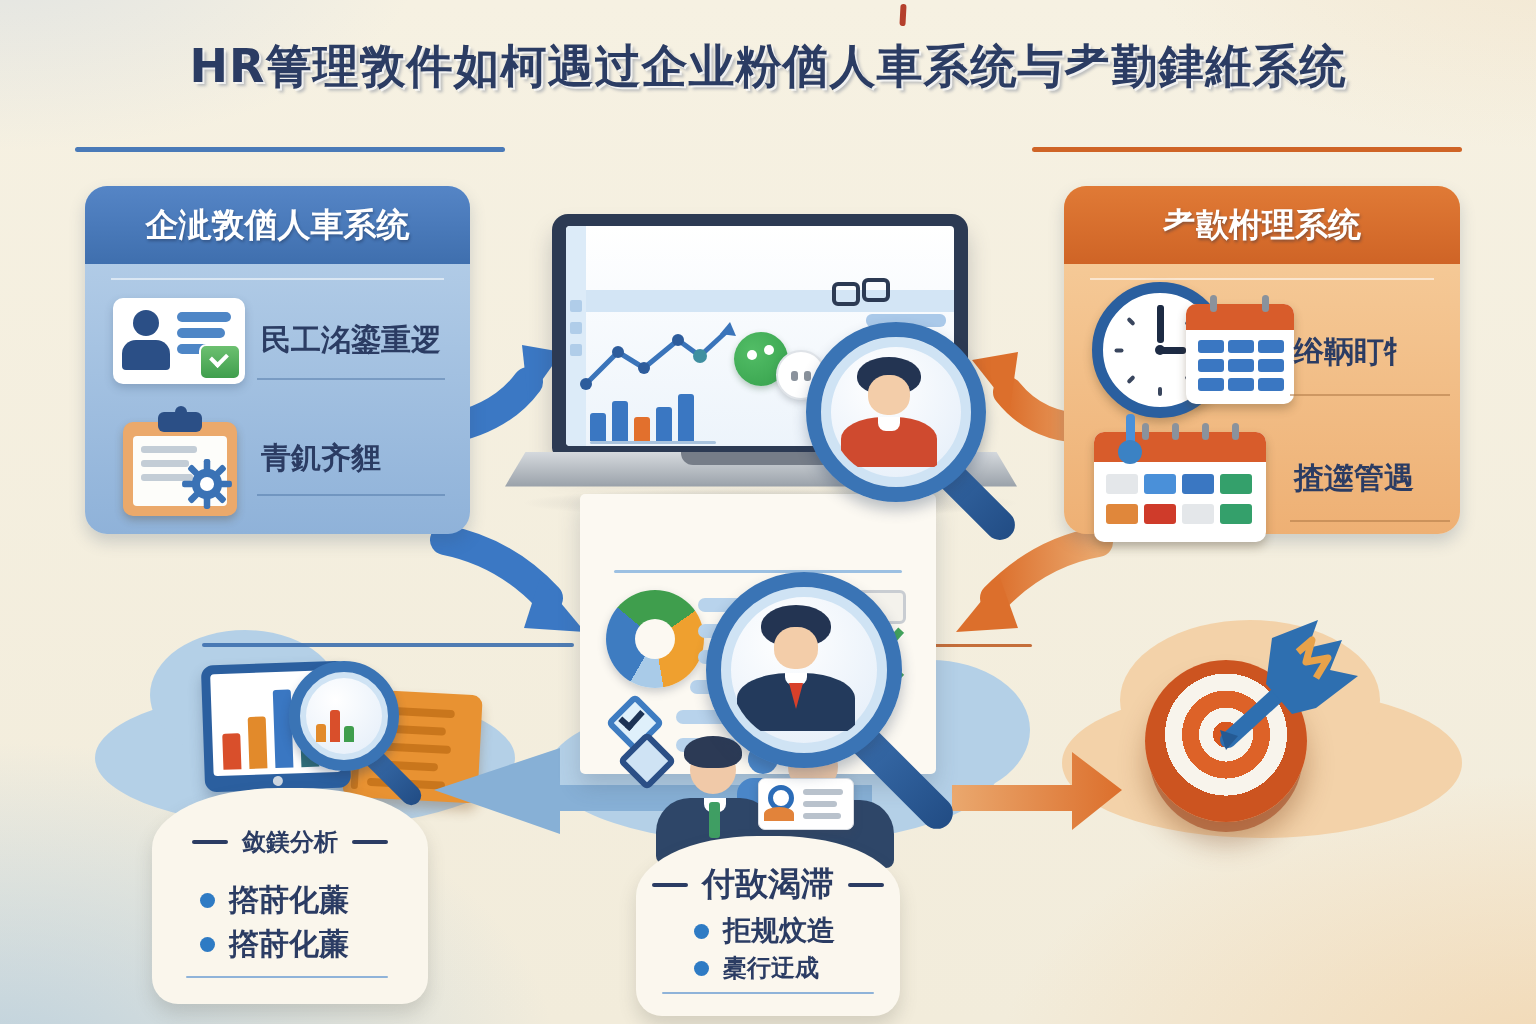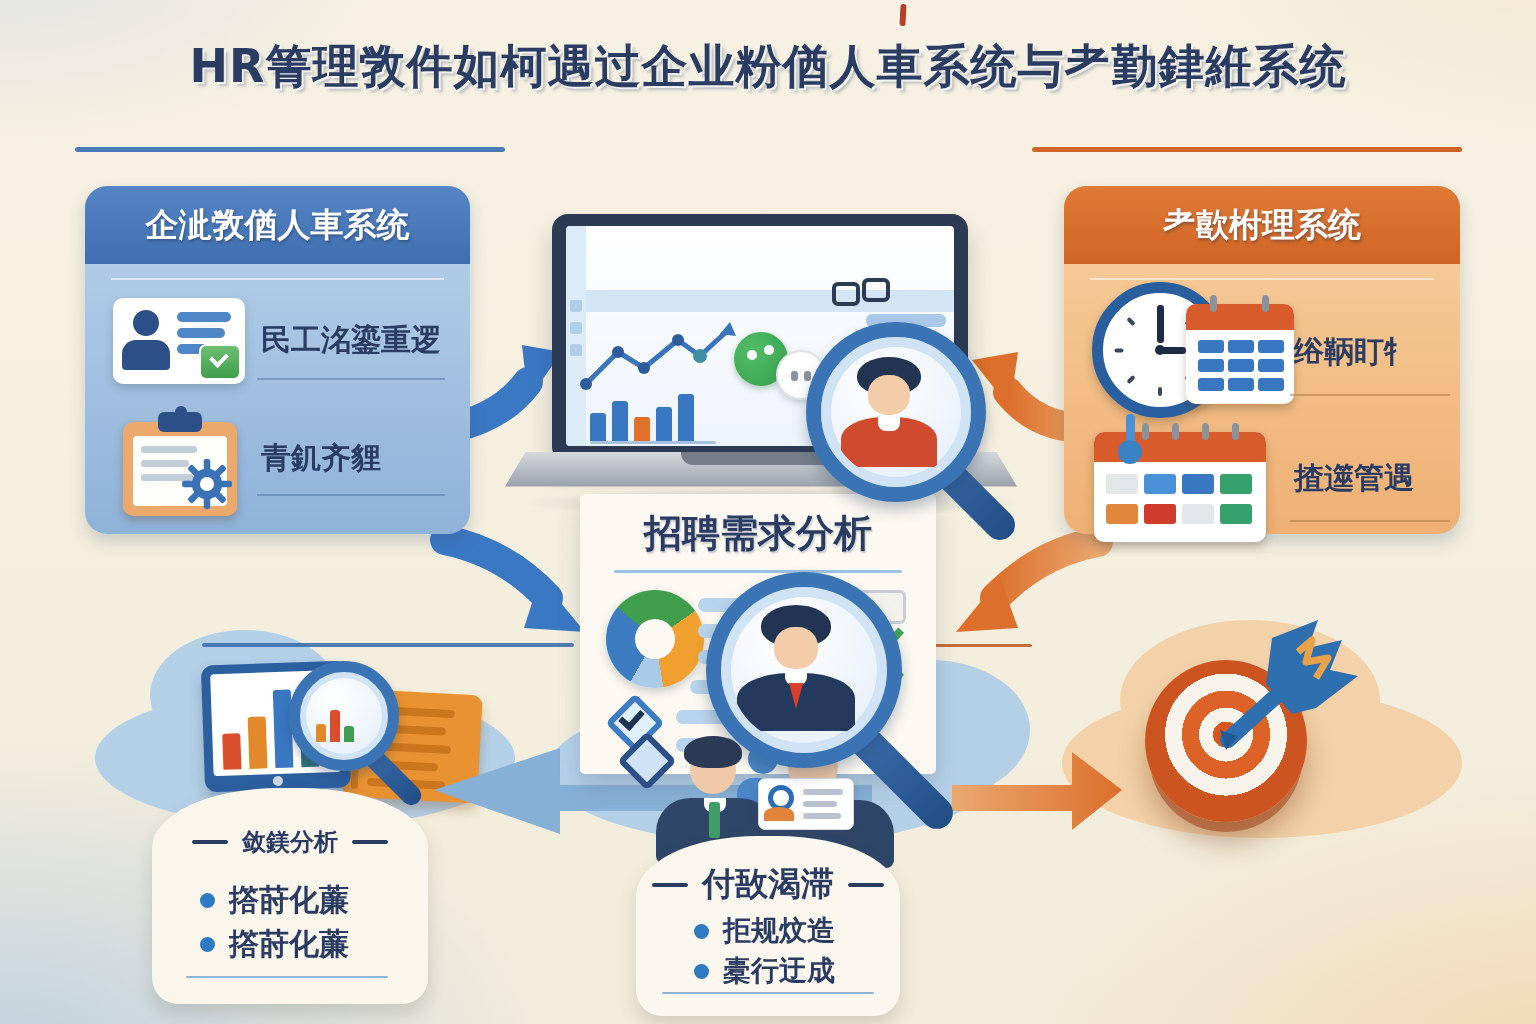--- a/index.html
+++ b/index.html
@@ -407,21 +407,20 @@
       <div class="av-face" style="left:39px;top:30px;width:42px;height:40px;"></div>
       <div class="av-shirt" style="left:12px;top:72px;width:96px;height:50px;background:#cf4a2f;"></div>
       <div class="collar" style="left:49px;top:72px;"></div>
     </div>
   </div>
   <div class="abs laptop-base">
     <div class="base-notch"></div>
   </div>
 
   <div class="abs cpanel">
-    <div class="cpanel-hdr">招聘需求分析</div>
     <div class="cpanel-line"></div>
     <div class="donut"></div>
     <div class="dia" style="left:34px;top:208px;"></div>
     <div class="chk-navy" style="left:44px;top:212px;"></div>
     <div class="dia dia2" style="left:46px;top:246px;"></div>
     <div class="lbar" style="left:118px;top:104px;width:66px;"></div>
     <div class="lbar" style="left:118px;top:130px;width:58px;"></div>
     <div class="lbar" style="left:118px;top:156px;width:70px;"></div>
     <div class="lbar" style="left:110px;top:186px;width:64px;"></div>
     <div class="lbar" style="left:96px;top:216px;width:74px;"></div>
@@ -510,21 +509,21 @@
   <div class="abs card card-bc">
     <div class="card-title" style="top:26px;font-size:33px;">
       <span class="d"></span>
       <span>付敔渴滞</span>
       <span class="d"></span>
     </div>
     <div class="bullet-row" style="left:58px;top:76px;font-size:28px;">
       <span class="dot"></span>
       <span>拒规炆造</span>
     </div>
-    <div class="bullet-row" style="left:58px;top:116px;font-size:28px;">
+    <div class="bullet-row" style="left:58px;top:116px;font-size:24px;">
       <span class="dot"></span>
       <span>橐行迂成</span>
     </div>
     <div class="card-bottom-line" style="left:26px;right:26px;bottom:22px;"></div>
   </div>
 
   <div class="abs target"></div>
   <svg class="abs dart-layer" viewBox="0 0 190 160">
     <line x1="118" y1="58" x2="48" y2="122" stroke="#2e6fb0" stroke-width="16" stroke-linecap="round"></line>
     <path d="M92,20 L138,2 L128,30 L162,22 L150,52 L178,58 L136,90 L112,96 L86,66 Z" fill="#2e6fb0"></path>

